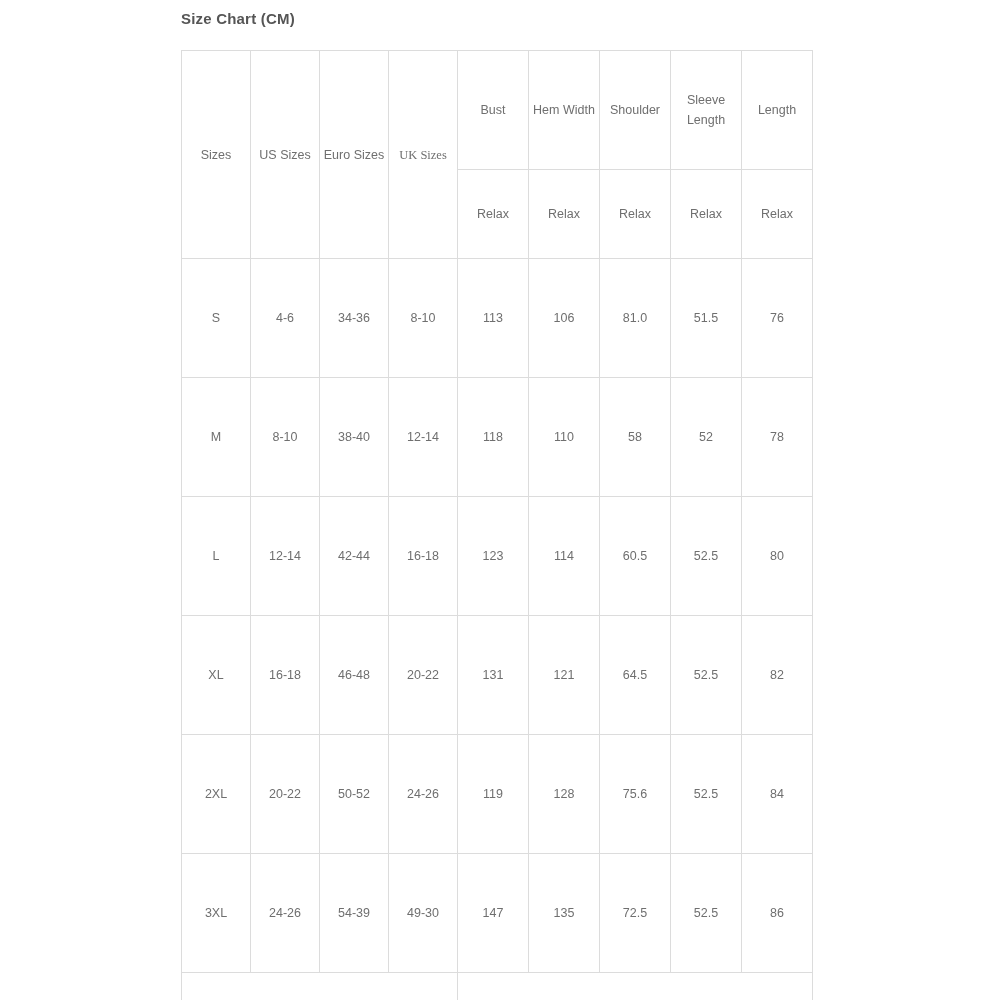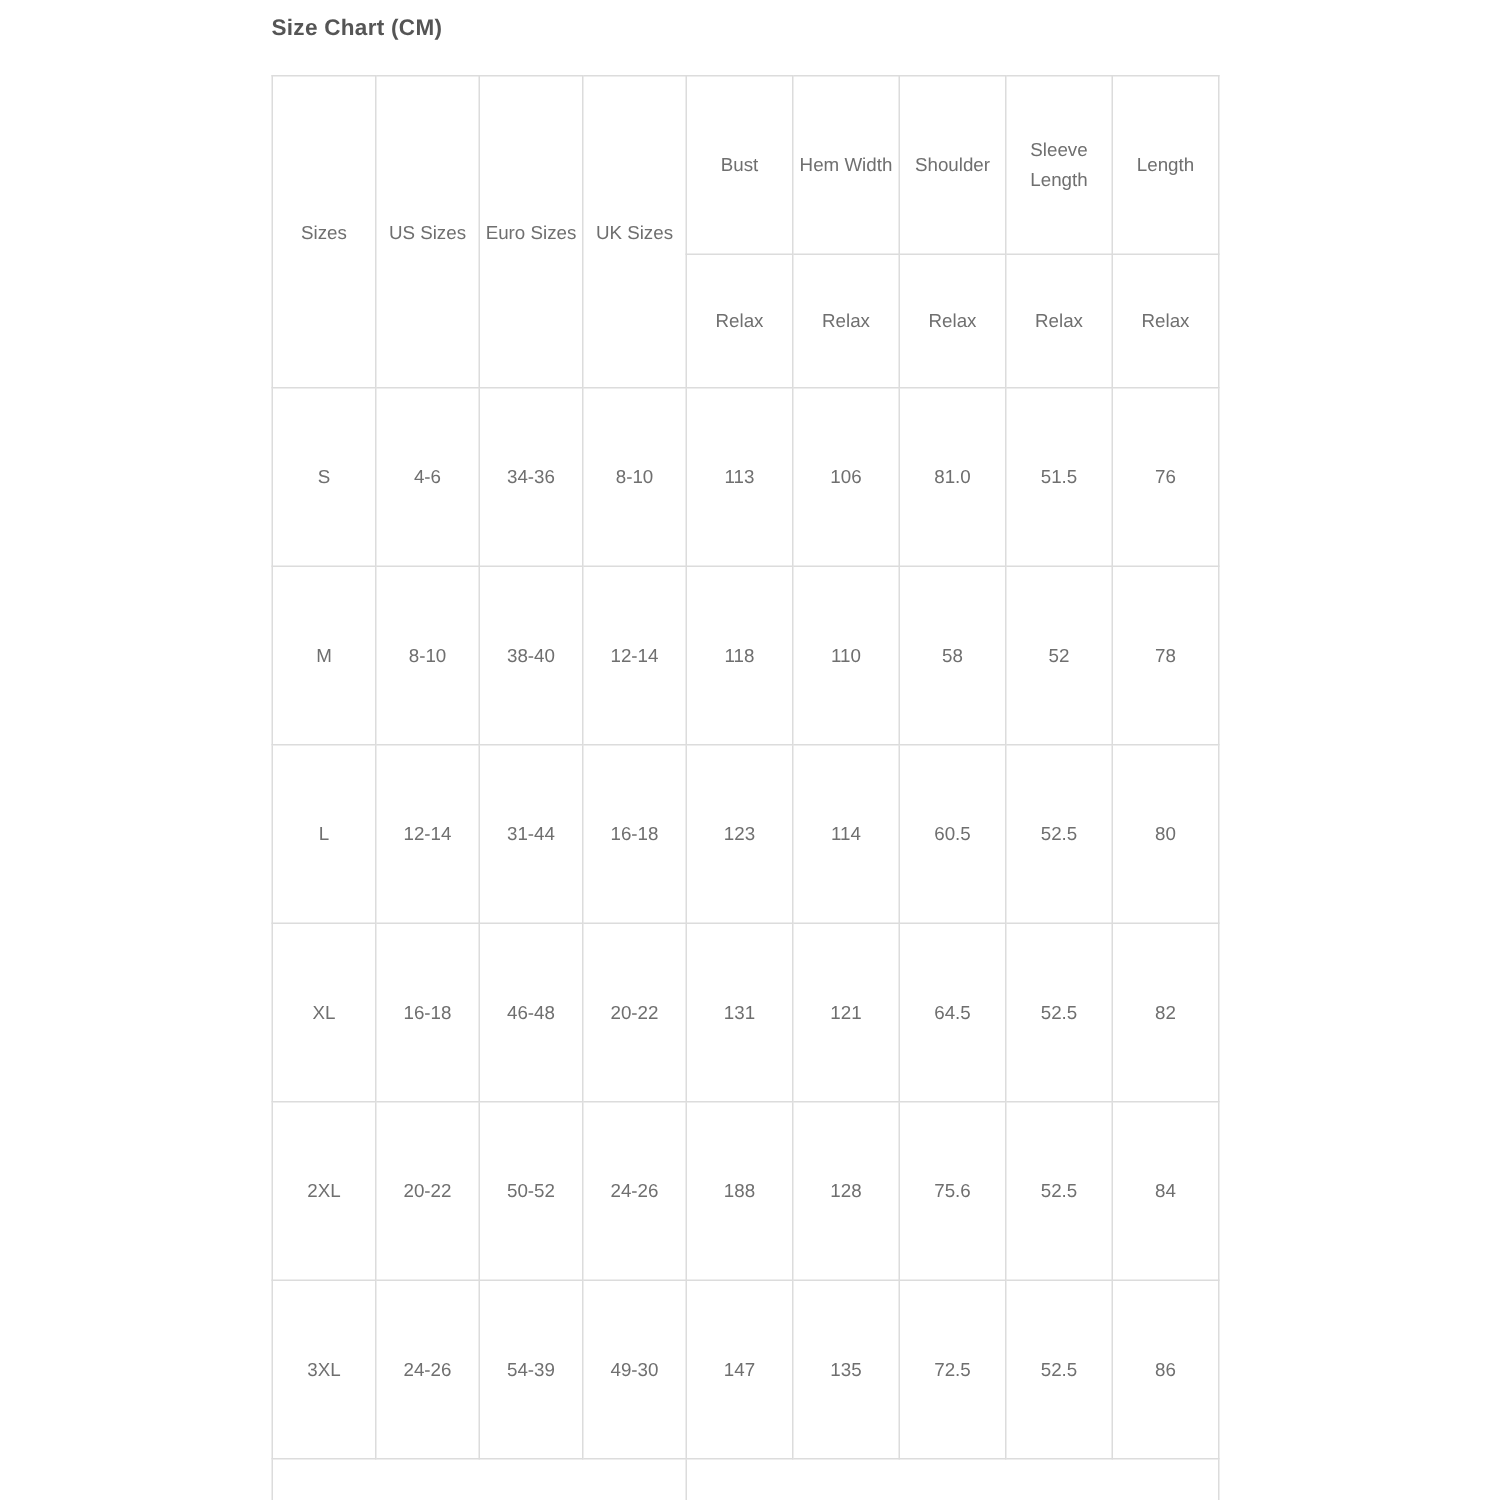--- a/index.html
+++ b/index.html
@@ -58,21 +58,21 @@
   }
   tbody td {
     height: 110px;
   }
   tr.footer-row td {
     height: 90px;
   }
   .col-size { width: 64px; }
   .col-us { width: 64px; }
   .col-euro { width: 64px; }
-  .col-uk { width: 64px; }
+  .col-uk { width: 64px; font-family: Liberation Serif, serif; }
   .col-meas { width: 66px; }
 </style>
 </head>
 <body>
 
 <div class="page">
 
   <div class="title">Size Chart (CM)</div>
 
   <div class="chart-wrap">
@@ -116,21 +116,21 @@
           <td>12-14</td>
           <td>118</td>
           <td>110</td>
           <td>58</td>
           <td>52</td>
           <td>78</td>
         </tr>
         <tr>
           <td>L</td>
           <td>12-14</td>
-          <td>31-44</td>
+          <td>42-44</td>
           <td>16-18</td>
           <td>123</td>
           <td>114</td>
           <td>60.5</td>
           <td>52.5</td>
           <td>80</td>
         </tr>
         <tr>
           <td>XL</td>
           <td>16-18</td>
@@ -140,21 +140,21 @@
           <td>121</td>
           <td>64.5</td>
           <td>52.5</td>
           <td>82</td>
         </tr>
         <tr>
           <td>2XL</td>
           <td>20-22</td>
           <td>50-52</td>
           <td>24-26</td>
-          <td>188</td>
+          <td>119</td>
           <td>128</td>
           <td>75.6</td>
           <td>52.5</td>
           <td>84</td>
         </tr>
         <tr>
           <td>3XL</td>
           <td>24-26</td>
           <td>54-39</td>
           <td>49-30</td>

